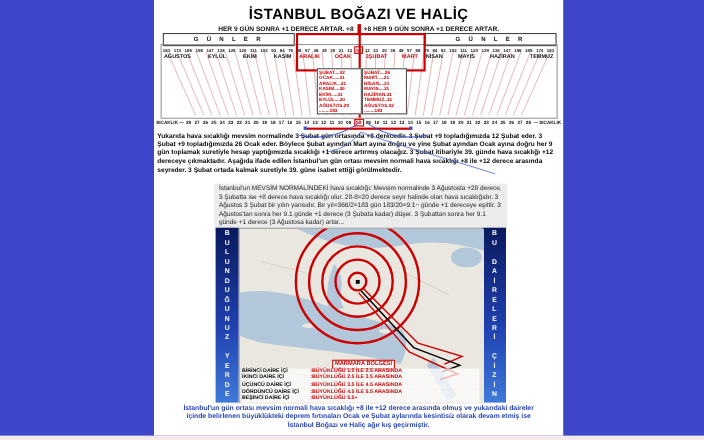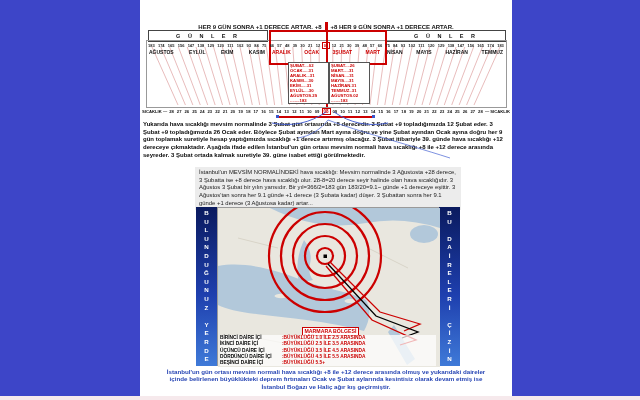--- a/index.html
+++ b/index.html
@@ -111,20 +111,21 @@
   .legend{position:absolute;left:2px;top:127px;width:216px;z-index:8;}
   .legend-row{display:flex;line-height:6.3px;background:rgba(255,255,255,.72);}
   .legend-row .lab{width:62px;flex:0 0 62px;font-size:4.8px;font-weight:700;color:#000;white-space:nowrap;}
   .legend-row .val{font-size:4.8px;font-weight:700;color:#cc0000;white-space:nowrap;}
 </style>
 </head>
 <body>
 
 <div class="page">
 
+  <div class="title">İSTANBUL BOĞAZI VE HALİÇ</div>
 
   <div class="subtitle">
     <span>HER 9 GÜN SONRA +1 DERECE ARTAR. +8</span>
     <span class="bar"></span>
     <span>+8 HER 9 GÜN SONRA +1 DERECE ARTAR.</span>
   </div>
 
   <div class="gunler left">G Ü N L E R</div>
   <div class="gunler right">G Ü N L E R</div>
 

